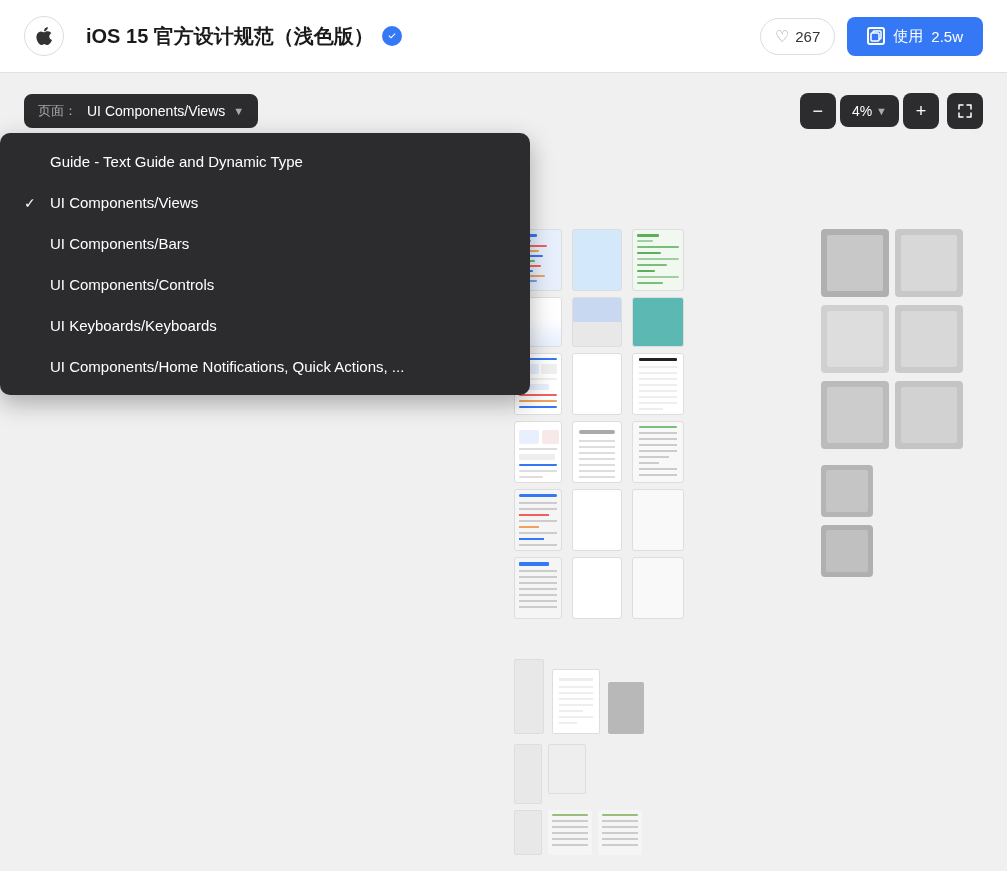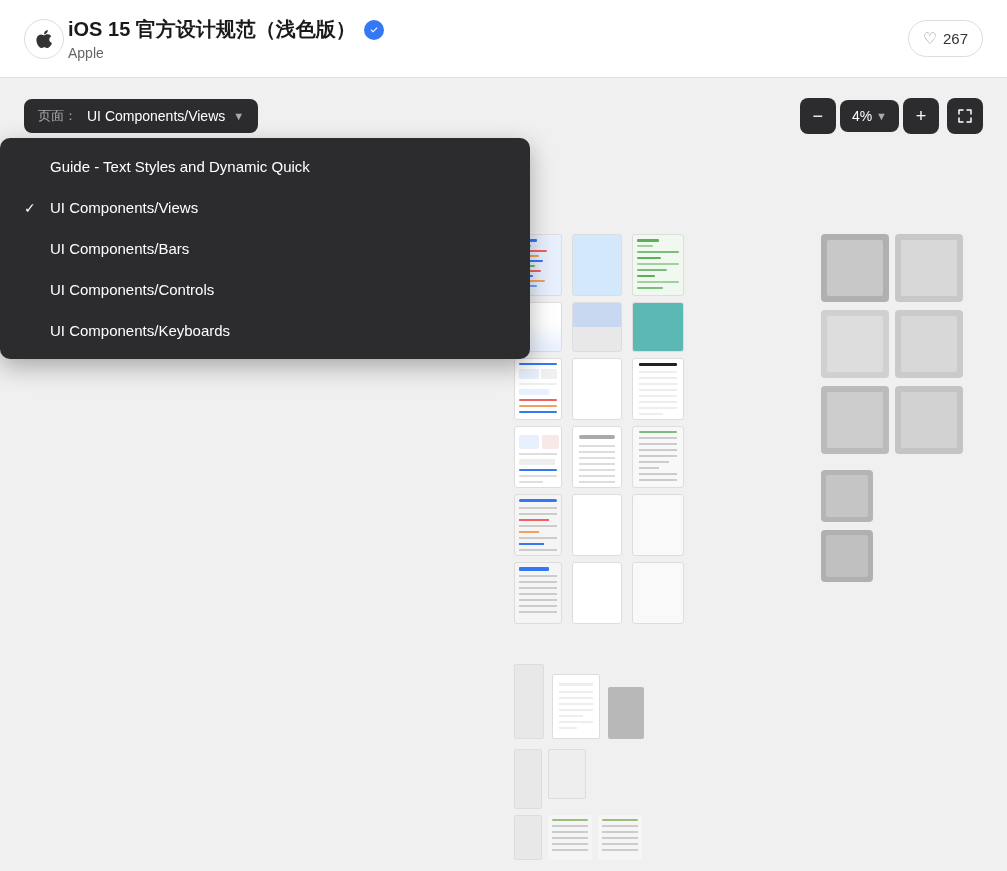--- a/index.html
+++ b/index.html
@@ -16,21 +16,22 @@
       background: #fff;
       border-bottom: 1px solid #e0e0e0;
       padding: 16px 24px;
       display: flex;
       align-items: center;
       justify-content: space-between;
     }
     .header-left {
       display: flex;
       align-items: center;
-      gap: 4px;
+      gap: 22px;
+      text-align: center;
     }
     .apple-logo {
       width: 40px;
       height: 40px;
       border-radius: 50%;
       border: 1px solid #ddd;
       display: flex;
       align-items: center;
       justify-content: center;
       font-size: 22px;
@@ -298,28 +299,37 @@
     </div>
     <div class="header-title-block">
       <div class="header-title">
         <span>iOS 15 官方设计规范（浅色版）</span>
         <div class="verified-icon">
           <svg width="12" height="12" viewBox="0 0 12 12" fill="white">
               <path d="M5 8.5L2.5 6l.7-.7L5 7.1l3.8-3.8.7.7z"></path>
             </svg>
         </div>
       </div>
-      <div class="header-subtitle">Apple</div>
     </div>
   </div>
   <div class="header-right">
     <button class="like-btn">
       <span class="like-icon">♡</span>
       <span>267</span>
     </button>
+    <button class="use-btn">
+      <div class="use-btn-icon">
+        <svg width="12" height="12" viewBox="0 0 12 12" fill="white">
+            <rect x="1" y="3" width="8" height="8" rx="1" stroke="white" stroke-width="1.5" fill="none"></rect>
+            <path d="M3 3V2a1 1 0 011-1h6a1 1 0 011 1v6a1 1 0 01-1 1h-1" stroke="white" stroke-width="1.5" fill="none"></path>
+          </svg>
+      </div>
+      <span>使用</span>
+      <span>2.5w</span>
+    </button>
   </div>
 </div>
 
 <div class="main">
 
   <div class="toolbar">
     <div class="page-selector">
       <span class="page-selector-label">页面：</span>
       <span class="page-selector-value">UI Components/Views</span>
       <span class="chevron-icon">▼</span>
@@ -335,37 +345,41 @@
         <svg width="14" height="14" viewBox="0 0 14 14" fill="white">
             <path d="M1 1h4M1 1v4M13 1h-4M13 1v4M1 13h4M1 13v-4M13 13h-4M13 13v-4" stroke="white" stroke-width="1.5" stroke-linecap="round"></path>
           </svg>
       </button>
     </div>
   </div>
 
   <div class="dropdown">
     <div class="dropdown-item">
       <span class="check-icon"> </span>
-      <span>Guide - Text Styles and Dynamic Quick</span>
+      <span>Guide - Text Guide and Dynamic Type</span>
     </div>
     <div class="dropdown-item active">
       <span class="check-icon">✓</span>
       <span>UI Components/Views</span>
     </div>
     <div class="dropdown-item">
       <span class="check-icon"> </span>
       <span>UI Components/Bars</span>
     </div>
     <div class="dropdown-item">
       <span class="check-icon"> </span>
       <span>UI Components/Controls</span>
     </div>
     <div class="dropdown-item">
       <span class="check-icon"> </span>
-      <span>UI Components/Keyboards</span>
+      <span>UI Keyboards/Keyboards</span>
+    </div>
+    <div class="dropdown-item">
+      <span class="check-icon"> </span>
+      <span>UI Components/Home Notifications, Quick Actions, ...</span>
     </div>
   </div>
 
   <div class="canvas-area">
 
     <div class="thumb-col thumb-col1" style="position:absolute; top:80px; left:490px;">
       <div class="thumb" style="width:48px;height:62px;background:#e8f0fe;position:relative;">
         <div style="position:absolute;top:4px;left:4px;width:18px;height:3px;background:#3478f6;border-radius:1px;"></div>
         <div style="position:absolute;top:10px;left:4px;width:12px;height:2px;background:#6fa3f8;border-radius:1px;"></div>
         <div style="position:absolute;top:15px;left:4px;width:28px;height:2px;background:#f06060;border-radius:1px;"></div>

